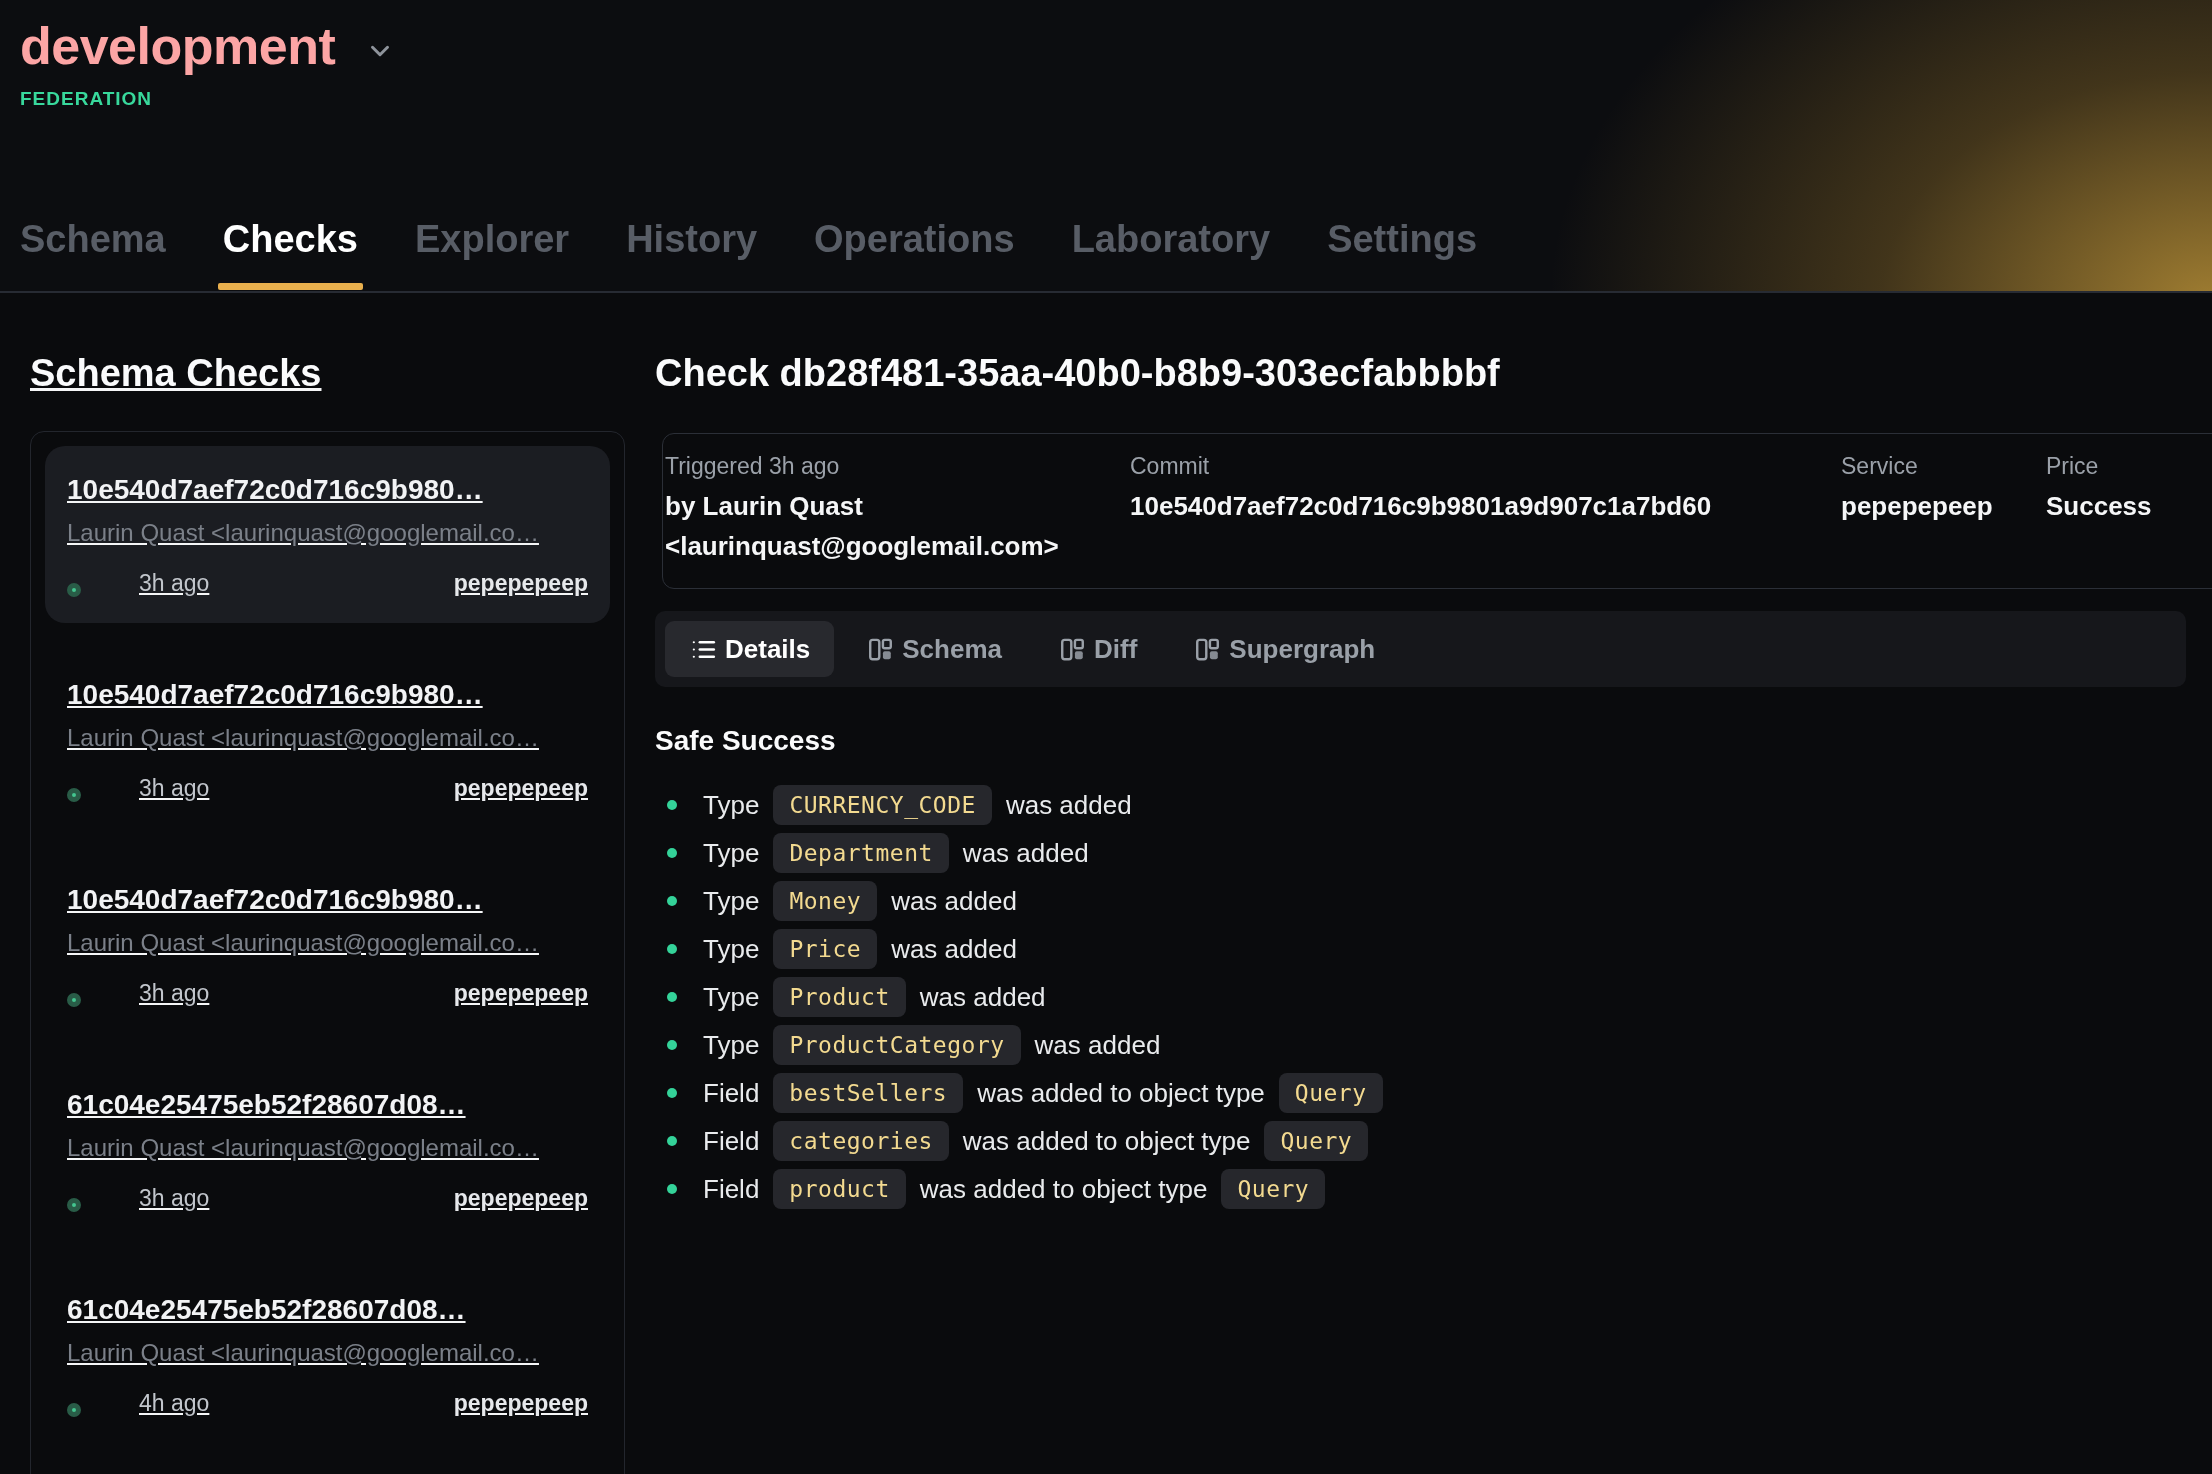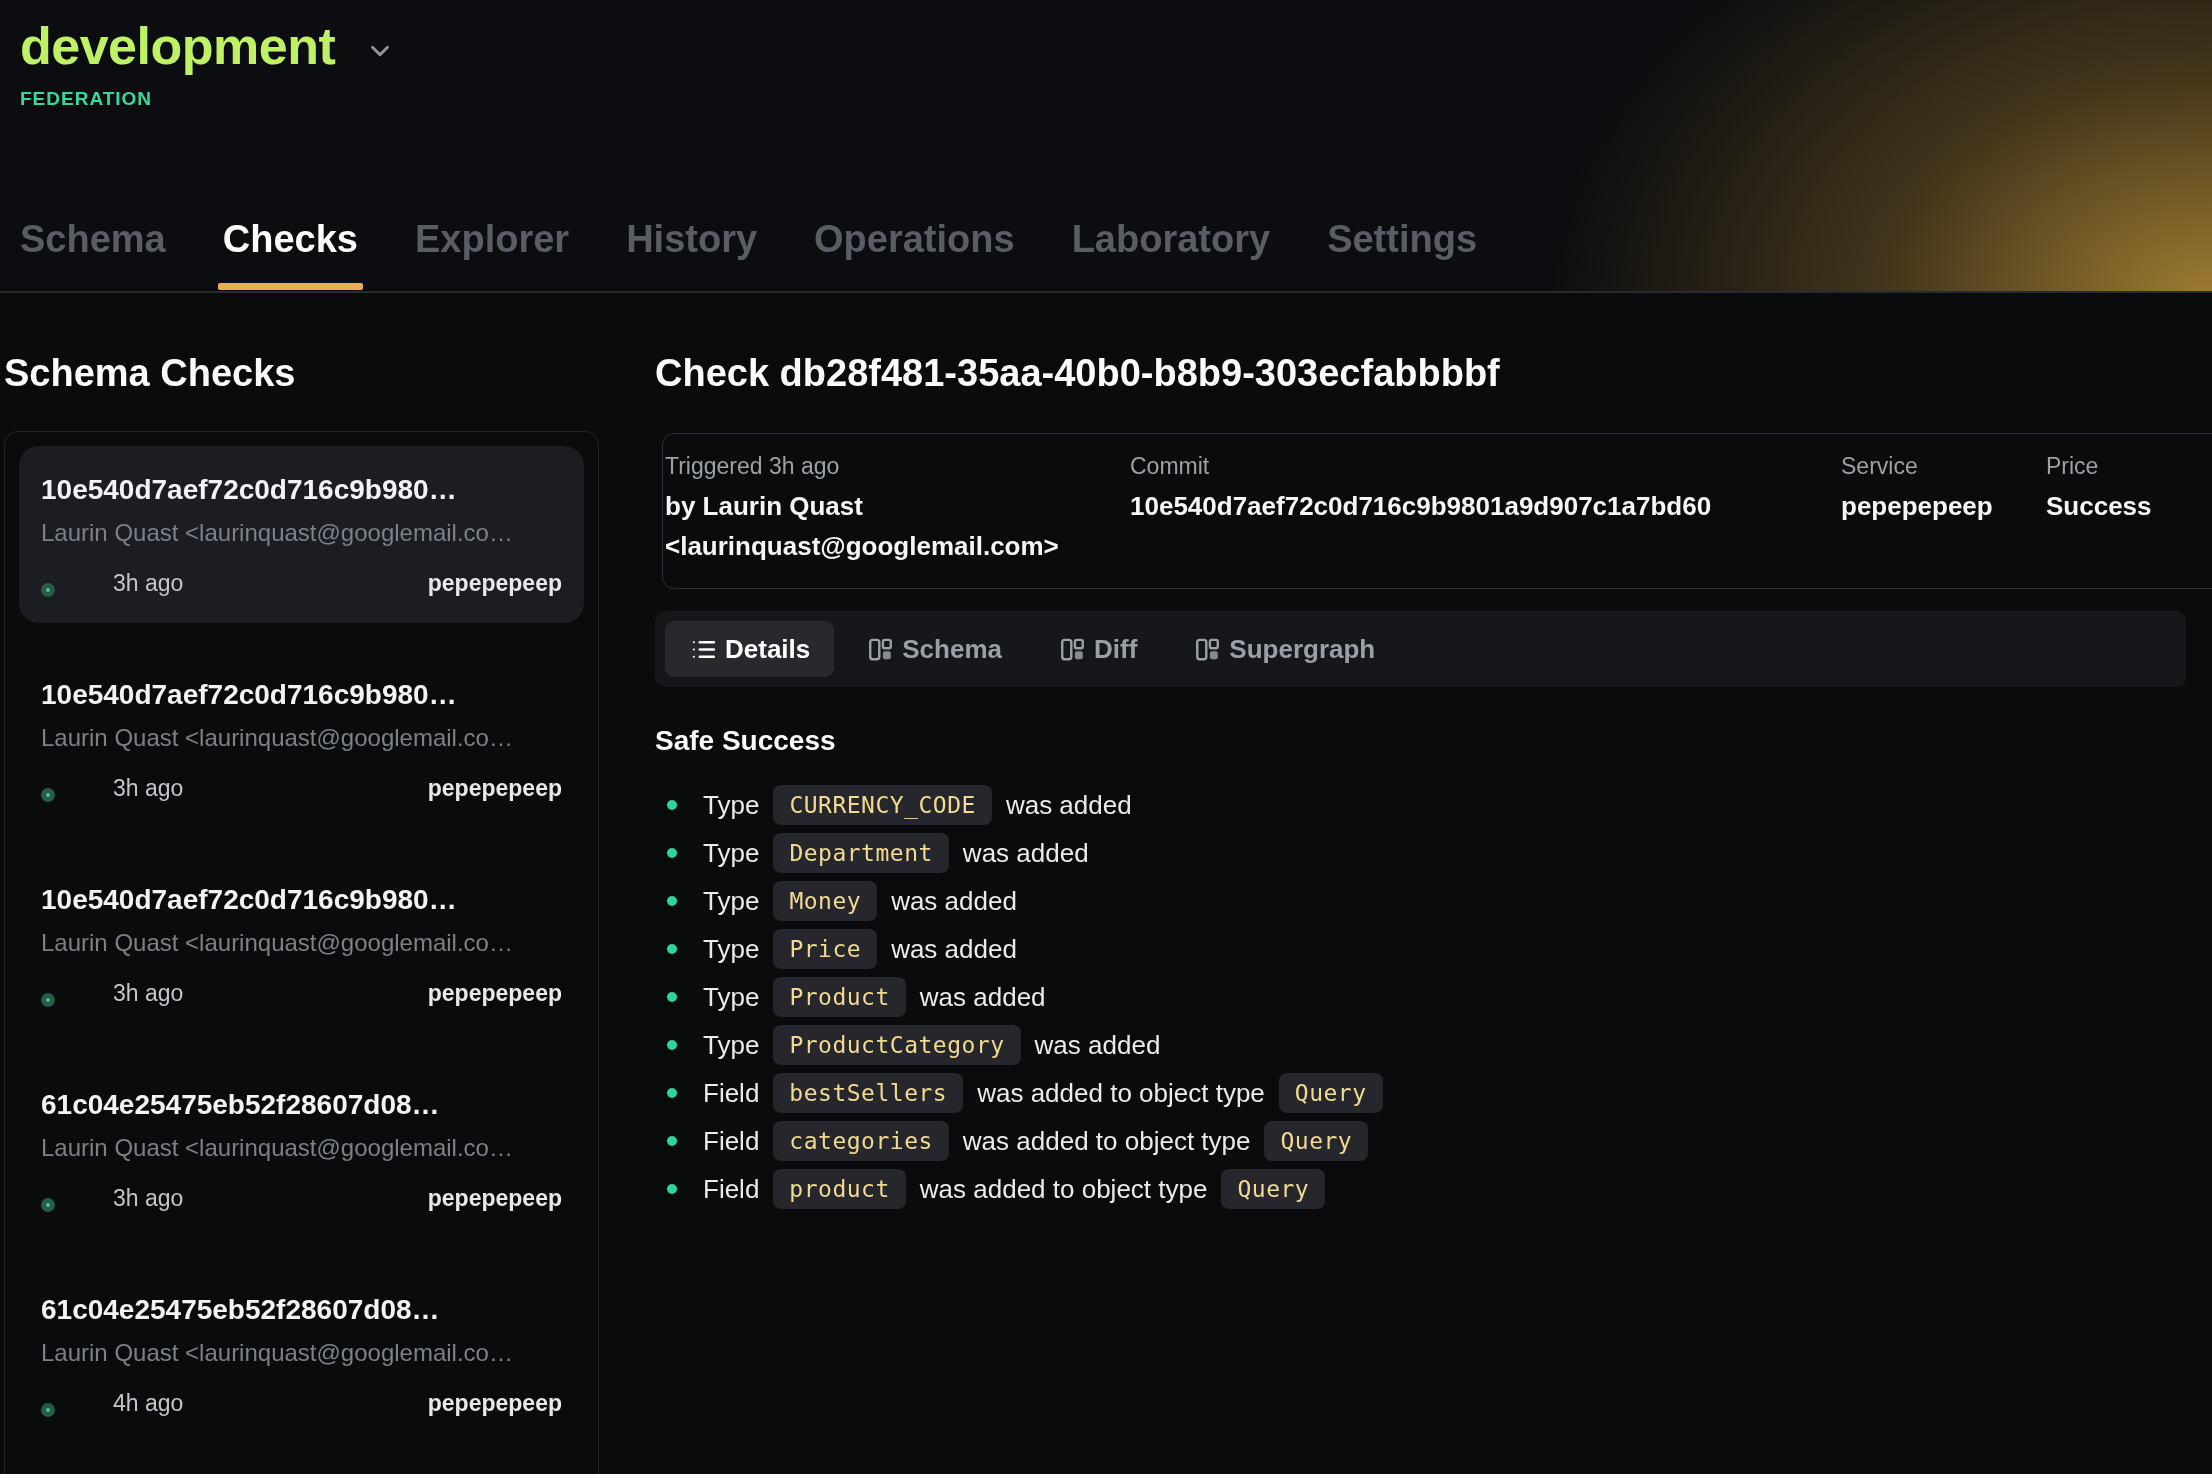--- a/index.html
+++ b/index.html
@@ -16,40 +16,40 @@
     border-bottom:2px solid #272b33;
   }
   .glow {
     position:absolute; top:0; right:0; width:1150px; height:100%;
     background:radial-gradient(ellipse 920px 640px at 100% 104%,
       rgba(216,168,62,.72) 0%, rgba(146,112,42,.40) 36%, rgba(20,18,12,0) 72%);
     pointer-events:none;
   }
   .header-inner { position:relative; padding:16px 0 0 20px; }
   .title-row { display:flex; align-items:center; }
-  .project-title { font-size:52px; font-weight:700; letter-spacing:-.5px; color:#bef264; }
+  .project-title { font-size:52px; font-weight:700; letter-spacing:-.5px; color:#fca5a5; }
   .chevron { margin-left:30px; margin-top:10px; }
   .project-badge { margin-top:12px; font-size:19px; font-weight:700; letter-spacing:1px; color:#38d89c; }
 
   .nav { position:absolute; bottom:0; left:20px; display:flex; gap:57px; }
   .tab {
     position:relative; display:block; font-size:38px; font-weight:600;
     color:#585d66; padding-bottom:30px; text-decoration:none; cursor:pointer;
   }
   .tab.active { color:#ffffff; }
   .tab.active::after {
     content:""; position:absolute; left:-5px; right:-5px; bottom:1px;
     height:7px; background:#e9af4d; border-radius:2px;
   }
 
   
   .content { display:flex; height:1179px; background:#0a0b0d; }
 
   
-  .sidebar { width:640px; flex:none; padding-left:4px; }
+  .sidebar { width:640px; flex:none; padding-left:30px;text-decoration:underline; }
   .sidebar-heading { margin-top:58px; font-size:38px; font-weight:700; line-height:44px; color:#fafbfc; }
   .checks-list {
     margin-top:36px; width:595px; height:1120px;
     border:1.5px solid #23262d; border-radius:14px; padding:14px;
     display:flex; flex-direction:column; gap:28px;
   }
   .check-item { border-radius:20px; padding:26px 22px; cursor:pointer; }
   .check-item.selected { background:#1b1d22; }
   .ci-title { font-size:28px; font-weight:700; line-height:36px; color:#f2f3f5; white-space:nowrap; overflow:hidden; }
   .ci-sub { margin-top:10px; font-size:24px; line-height:30px; color:#7b8089; white-space:nowrap; overflow:hidden; }

